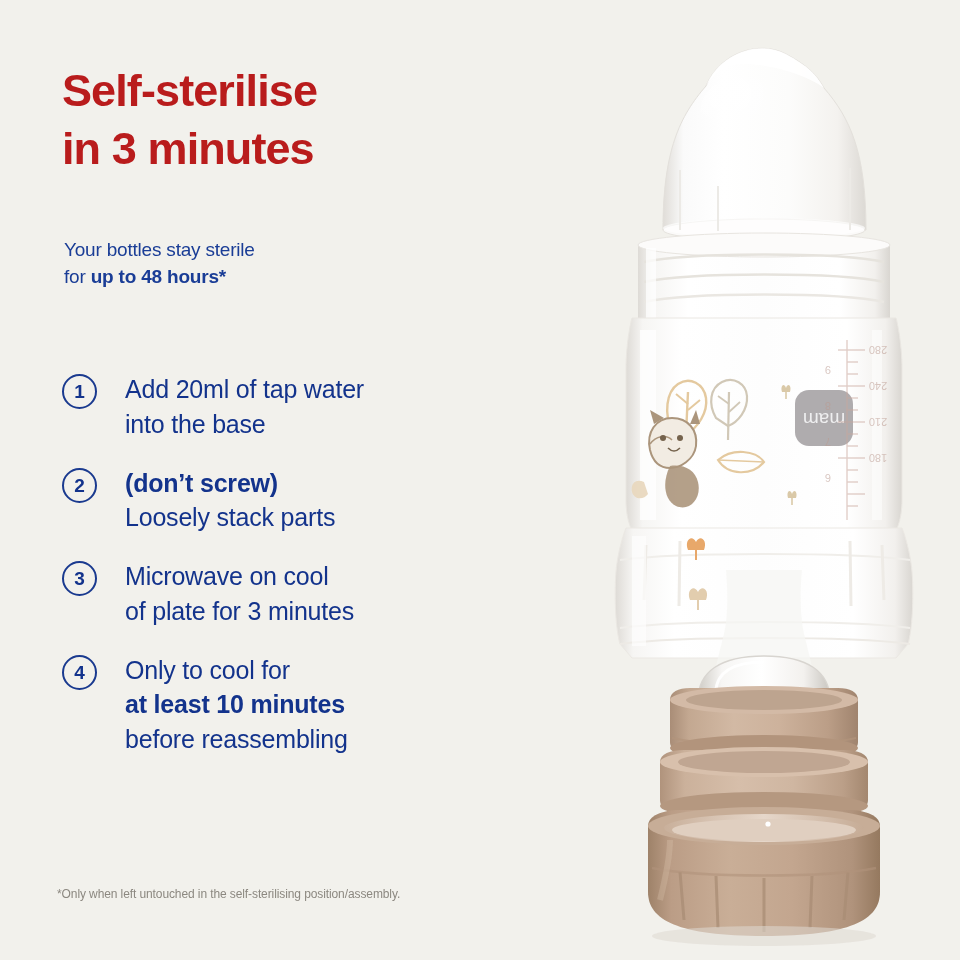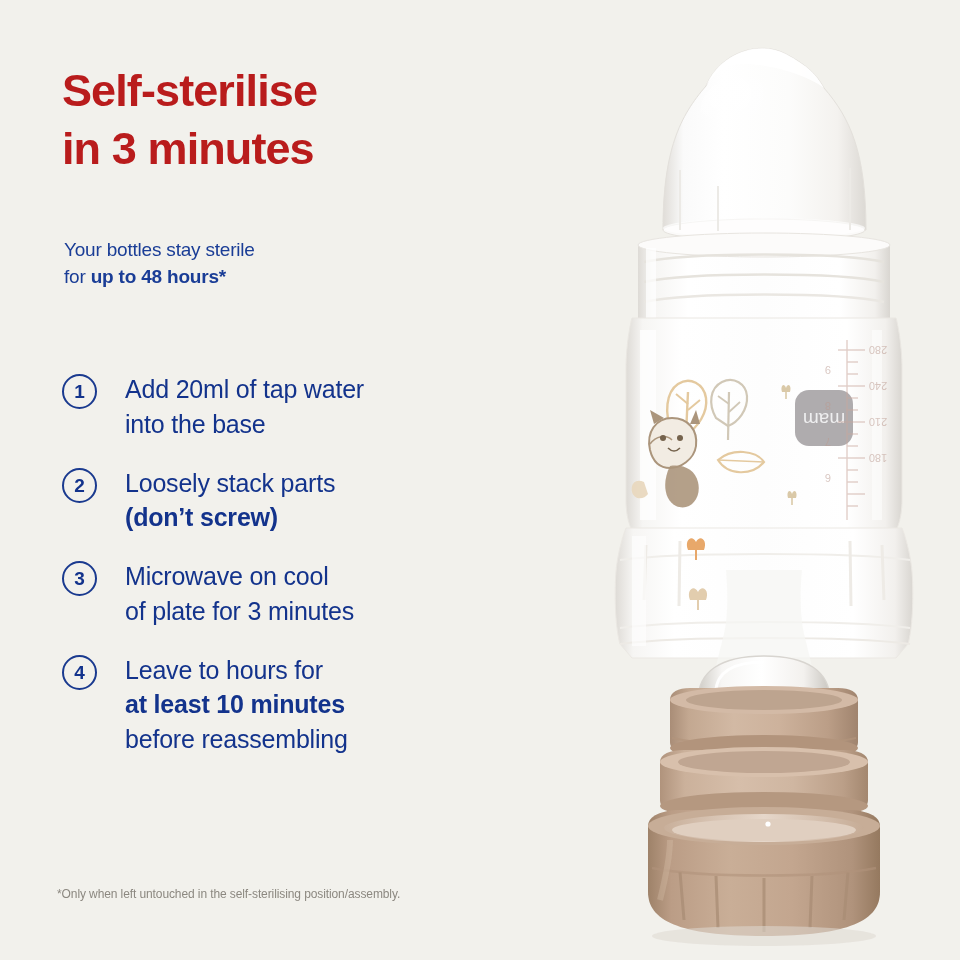--- a/index.html
+++ b/index.html
@@ -134,37 +134,37 @@
         <div class="step-badge">1</div>
         <div class="step-text">
           <span class="st-line">Add 20ml of tap water</span>
           <span class="st-line">into the base</span>
         </div>
       </div>
 
       <div class="step">
         <div class="step-badge">2</div>
         <div class="step-text">
+          <span class="st-line bold">(don’t screw)</span>
           <span class="st-line">Loosely stack parts</span>
-          <span class="st-line bold">(don’t screw)</span>
         </div>
       </div>
 
       <div class="step">
         <div class="step-badge">3</div>
         <div class="step-text">
           <span class="st-line">Microwave on cool</span>
           <span class="st-line">of plate for 3 minutes</span>
         </div>
       </div>
 
       <div class="step">
         <div class="step-badge">4</div>
         <div class="step-text">
-          <span class="st-line">Leave to hours for</span>
+          <span class="st-line">Only to cool for</span>
           <span class="st-line bold">at least 10 minutes</span>
           <span class="st-line">before reassembling</span>
         </div>
       </div>
 
     </div>
 
     <div class="footnote">*Only when left untouched in the self-sterilising position/assembly.</div>
   </div>
 

